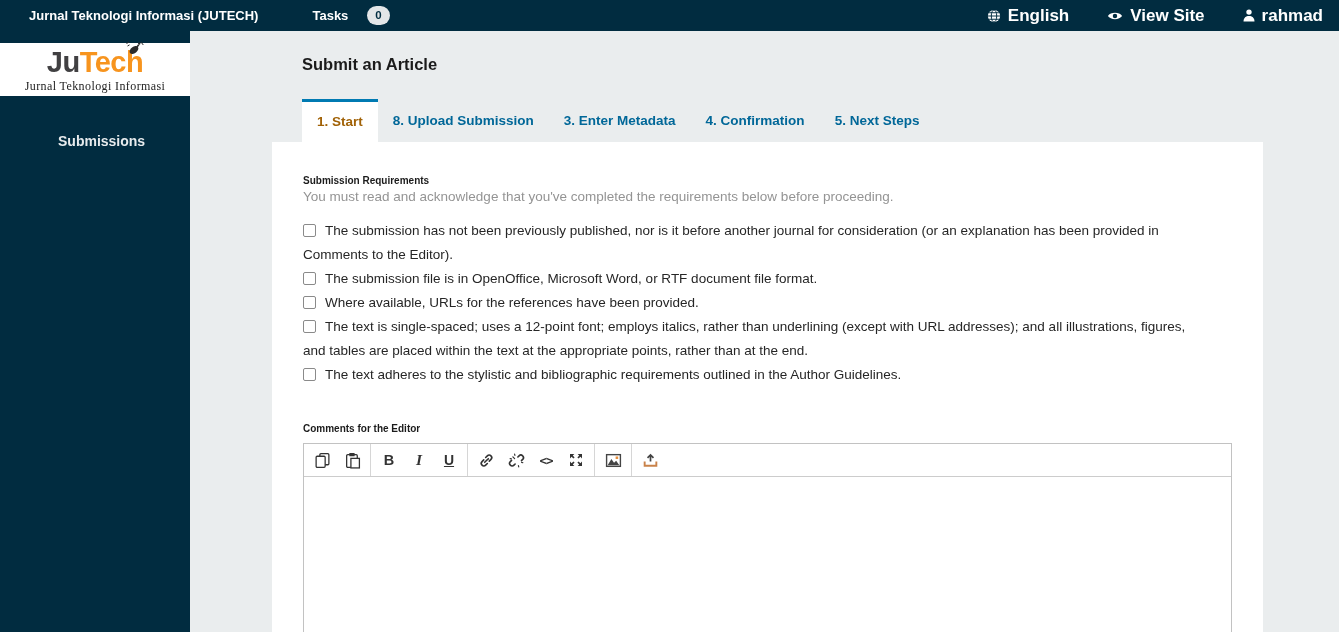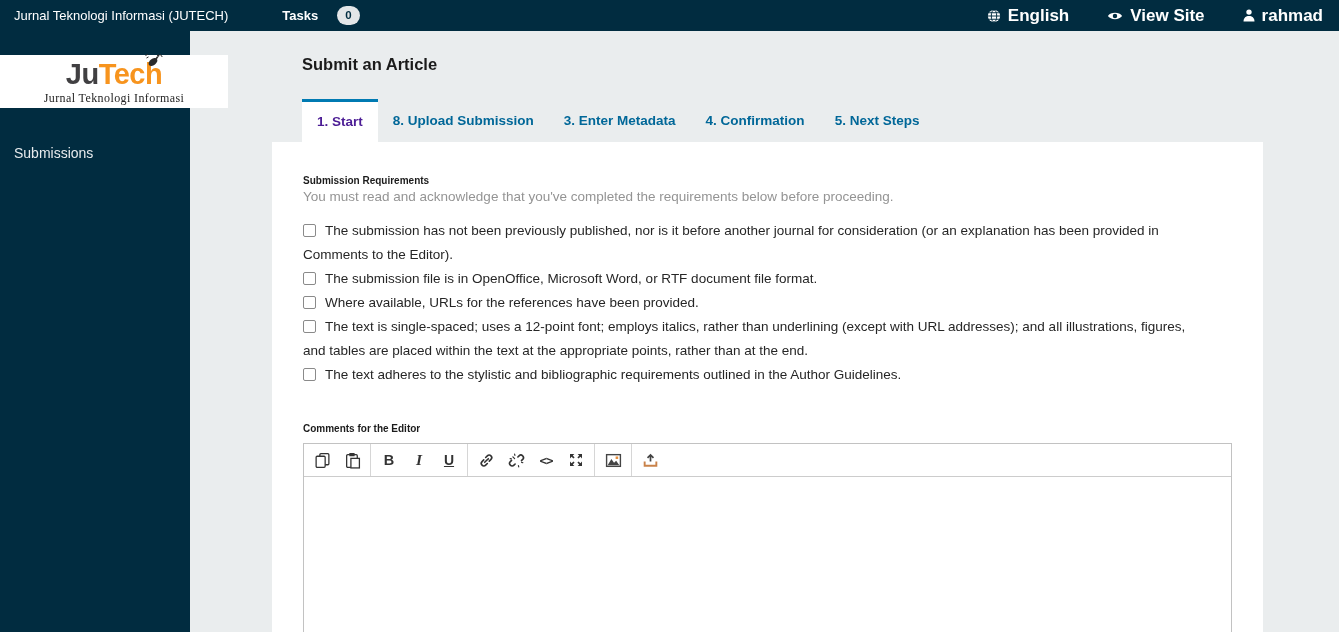--- a/index.html
+++ b/index.html
@@ -13,67 +13,67 @@
 
   
   .topbar {
     position: absolute; top: 0; left: 0; right: 0; height: 31px;
     background: #012c40;
     display: flex; align-items: center; justify-content: space-between;
     z-index: 5;
   }
   .topbar a { color: #fff; text-decoration: none; }
   .topbar-left { display: flex; align-items: center; }
-  .topbar-title { font-size: 13px; font-weight: 400; padding-left: 14px; color: #fff; }
+  .topbar-title { font-size: 13px; font-weight: 700; padding-left: 29px; color: #fff; }
   .tasks-link { display: flex; align-items: center; margin-left: 54px; font-size: 13px; font-weight: 700; color: #fff; cursor: pointer; gap: 11px; }
   .tasks-badge {
     margin-left: 8px; background: #e3e6e8; color: #012c40;
     font-size: 11.5px; font-weight: 700; line-height: 1;
     padding: 4px 8px; border-radius: 10px;
   }
   .topbar-right { display: flex; align-items: center; padding-right: 16px; }
   .topbar-item { display: flex; align-items: center; font-size: 17px; font-weight: 700; margin-left: 38px; color: #fff; cursor: pointer; }
   .topbar-item svg { margin-right: 7px; }
 
   
   .sidebar {
     position: absolute; top: 31px; left: 0; bottom: 0; width: 190px;
     background: #012c40;
   }
   .logo-box {
-    margin-top: 24px; width: 228px; height: 53px; background: #fff;
+    margin-top: 12px; width: 190px; height: 53px; background: #fff;
     display: flex; flex-direction: column; align-items: center; justify-content: center;
     position: relative;
   }
   .brand { font-size: 29px; font-weight: 800; line-height: 1; letter-spacing: -0.5px; position: relative; margin-top: 3px; }
   .brand-ju { color: #414042; }
   .brand-tech { color: #f7941e; }
   .satellite { position: absolute; top: -9px; right: -2px; }
   .logo-caption {
     font-family: "Liberation Serif", serif;
     font-size: 12px; color: #232323; letter-spacing: 0.4px; margin-top: 2px;
   }
   .side-nav { margin-top: 31px; }
   .side-item {
-    display: block; padding: 6px 14px; font-size: 14px; font-weight: 400;
-    color: #e7ebed; text-decoration: none; cursor: pointer;
+    display: block; padding: 6px 14px; font-size: 14px; font-weight: 700;
+    color: #e7ebed; text-decoration: none; cursor: pointer; margin-left: 44px;
   }
 
   
   .main { position: absolute; top: 31px; left: 190px; right: 0; bottom: 0; }
   .page-title {
     margin: 24px 0 0 112px; font-size: 16.5px; font-weight: 700; color: #1b1b1b;
   }
   .tabs { display: flex; margin: 25px 0 0 112px; height: 43px; }
   .tab {
     font-size: 13.5px; font-weight: 700; color: #006798;
     padding: 0 15px; line-height: 43px; cursor: pointer; white-space: nowrap;
   }
   .tab.active {
-    background: #fff; color: #4c1d95; border-top: 3px solid #007ab2; line-height: 40px;
+    background: #fff; color: #a16207; border-top: 3px solid #007ab2; line-height: 40px;
   }
   .panel {
     margin-left: 82px; width: 991px; background: #fff;
     padding: 33px 31px 40px 31px; min-height: 560px;
   }
   .section-heading { font-size: 10px; font-weight: 700; color: #1b1b1b; margin-bottom: 3px; }
   .section-subtext { font-size: 13.5px; color: #949494; margin-bottom: 15px; }
   .req-list { list-style: none; width: 892px; }
   .req-item { font-size: 13.5px; line-height: 24px; color: #262626; }
   .req-item input[type="checkbox"] {

